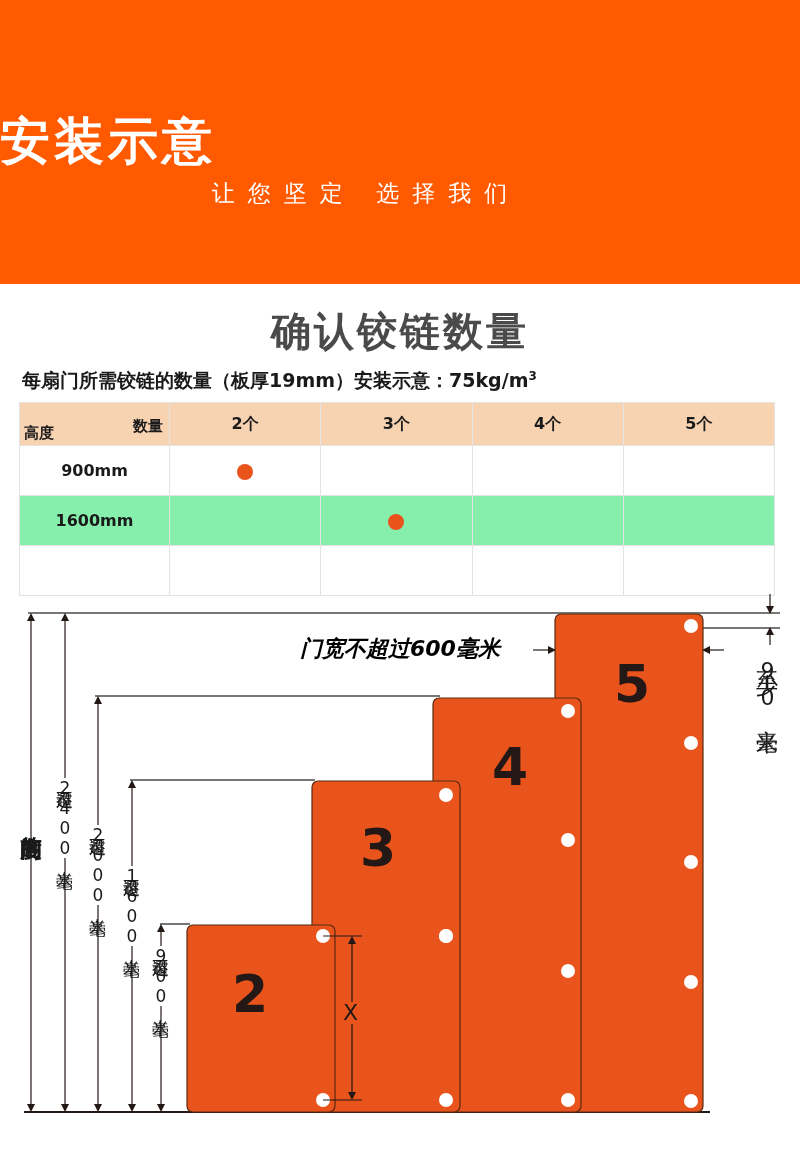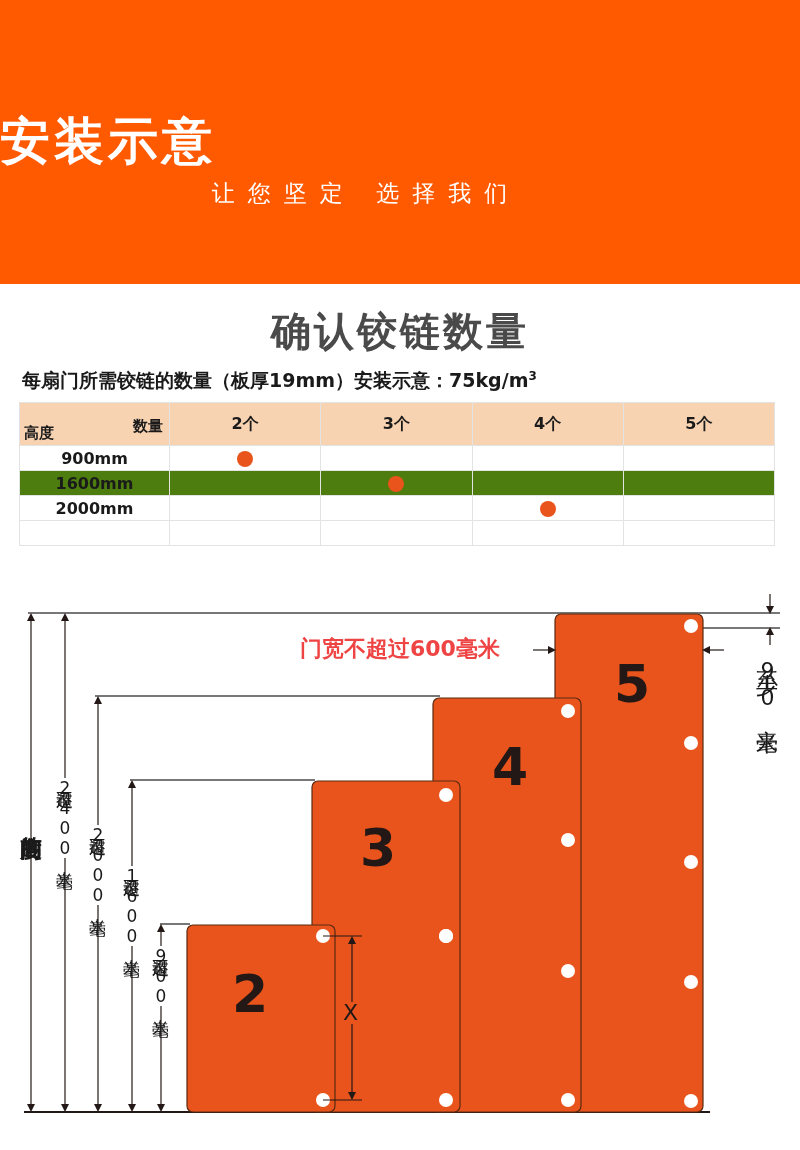--- a/index.html
+++ b/index.html
@@ -6,33 +6,33 @@
   body { width:800px; height:1150px; background:#ffffff; font-family:"DejaVu Sans","Liberation Sans",sans-serif; position:relative; overflow:hidden; }
   .banner { position:absolute; left:0; top:0; width:800px; height:284px; background:#ff5a00; }
   .banner-title { position:absolute; left:0; top:108px; width:800px; color:#fff; font-size:50px; font-weight:bold; letter-spacing:4px; }
   .banner-sub { position:absolute; left:0; top:178px; width:732px; text-align:center; color:#fff; font-size:23px; letter-spacing:13px; }
   .section-title { position:absolute; left:0; top:304px; width:800px; text-align:center; color:#4a4a4a; font-size:40px; font-weight:bold; letter-spacing:3px; }
   .table-caption { position:absolute; left:22px; top:368px; font-size:19px; font-weight:bold; color:#1a1a1a; white-space:nowrap; }
   .table-caption sup { font-size:12px; }
   table.hinge { position:absolute; left:19px; top:402px; width:756px; border-collapse:collapse; }
   table.hinge td, table.hinge th { border:1px solid #e3e3e3; text-align:center; font-size:16px; color:#1a1a1a; font-weight:bold; }
   table.hinge th { background:#f7d3b2; height:43px; font-weight:bold; }
-  table.hinge td { height:25px; }
-  table.hinge tr.alt td { background:#4d7c0f; }
+  table.hinge td { height:50px; }
+  table.hinge tr.alt td { background:#86efac; }
   .corner { position:relative; width:150px; }
   .corner .c-top { position:absolute; right:6px; top:2px; font-size:15px;margin-top:12px; }
   .corner .c-bot { position:absolute; left:4px; bottom:2px; font-size:15px; }
   .dot { display:inline-block; width:16px; height:16px; border-radius:50%; background:#e8541c; vertical-align:middle; }
   .spacer-row td { height:32px; border-top:1px solid #e3e3e3; border-left:1px solid #e3e3e3; border-right:none; border-bottom:none; background:#fff !important; }
   svg.diagram { position:absolute; left:0; top:0; }
   .vlabel { position:absolute; font-size:17px; color:#1a1a1a; writing-mode:vertical-rl; text-orientation:upright; background:#fff; line-height:1; }
   .vlabel.big { font-size:22px; font-weight:bold; }
   .vlabel.mid { font-size:22px; letter-spacing:2px; }
   .door-num { position:absolute; font-size:52px; font-weight:bold; color:#231815; }
-  .width-label { position:absolute; left:300px; top:634px; font-size:22px; font-weight:bold; color:#ef4444; white-space:nowrap; }
+  .width-label { position:absolute; left:300px; top:634px; font-size:22px; font-weight:bold; color:#000000; white-space:nowrap;font-style:italic; }
   .x-label { position:absolute; left:343px; top:1002px; font-size:22px; color:#231815; background:#e8541c; line-height:1; }
 </style>
 </head>
 <body>
 
 <div class="banner">
   <div class="banner-title">安装示意</div>
   <div class="banner-sub">让您坚定 选择我们</div>
 </div>
 
@@ -57,27 +57,20 @@
     <td><span class="dot"></span></td>
     <td></td>
     <td></td>
     <td></td>
   </tr>
   <tr class="alt">
     <td>1600mm</td>
     <td></td>
     <td><span class="dot"></span></td>
     <td></td>
-    <td></td>
-  </tr>
-  <tr>
-    <td>2000mm</td>
-    <td></td>
-    <td></td>
-    <td><span class="dot"></span></td>
     <td></td>
   </tr>
   <tr class="spacer-row">
     <td></td>
         <td></td>
         <td></td>
         <td></td>
         <td></td>
   </tr>
 </tbody>

